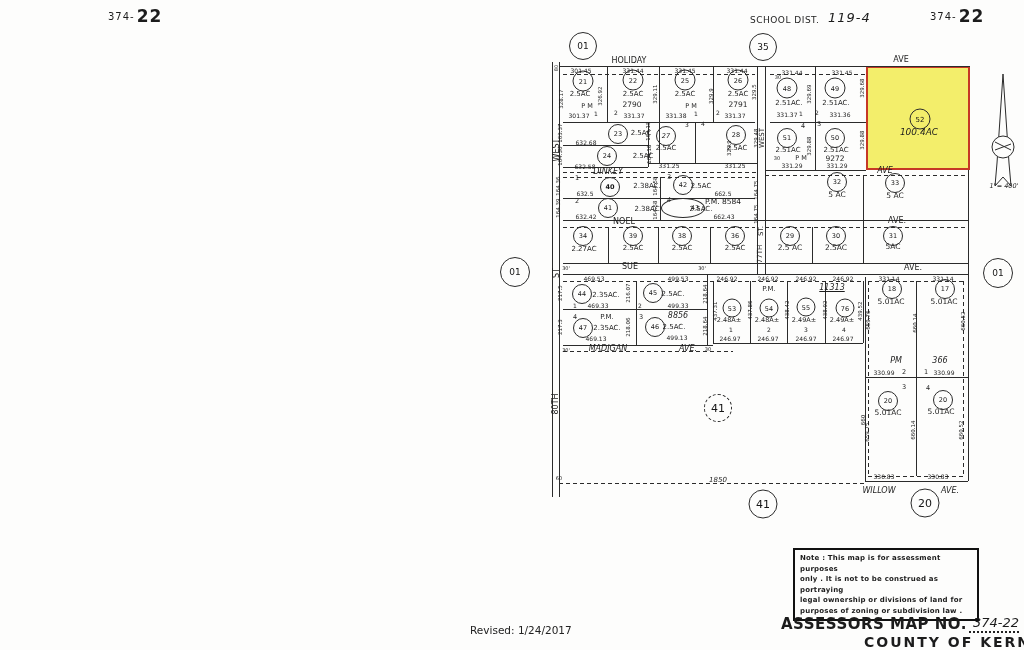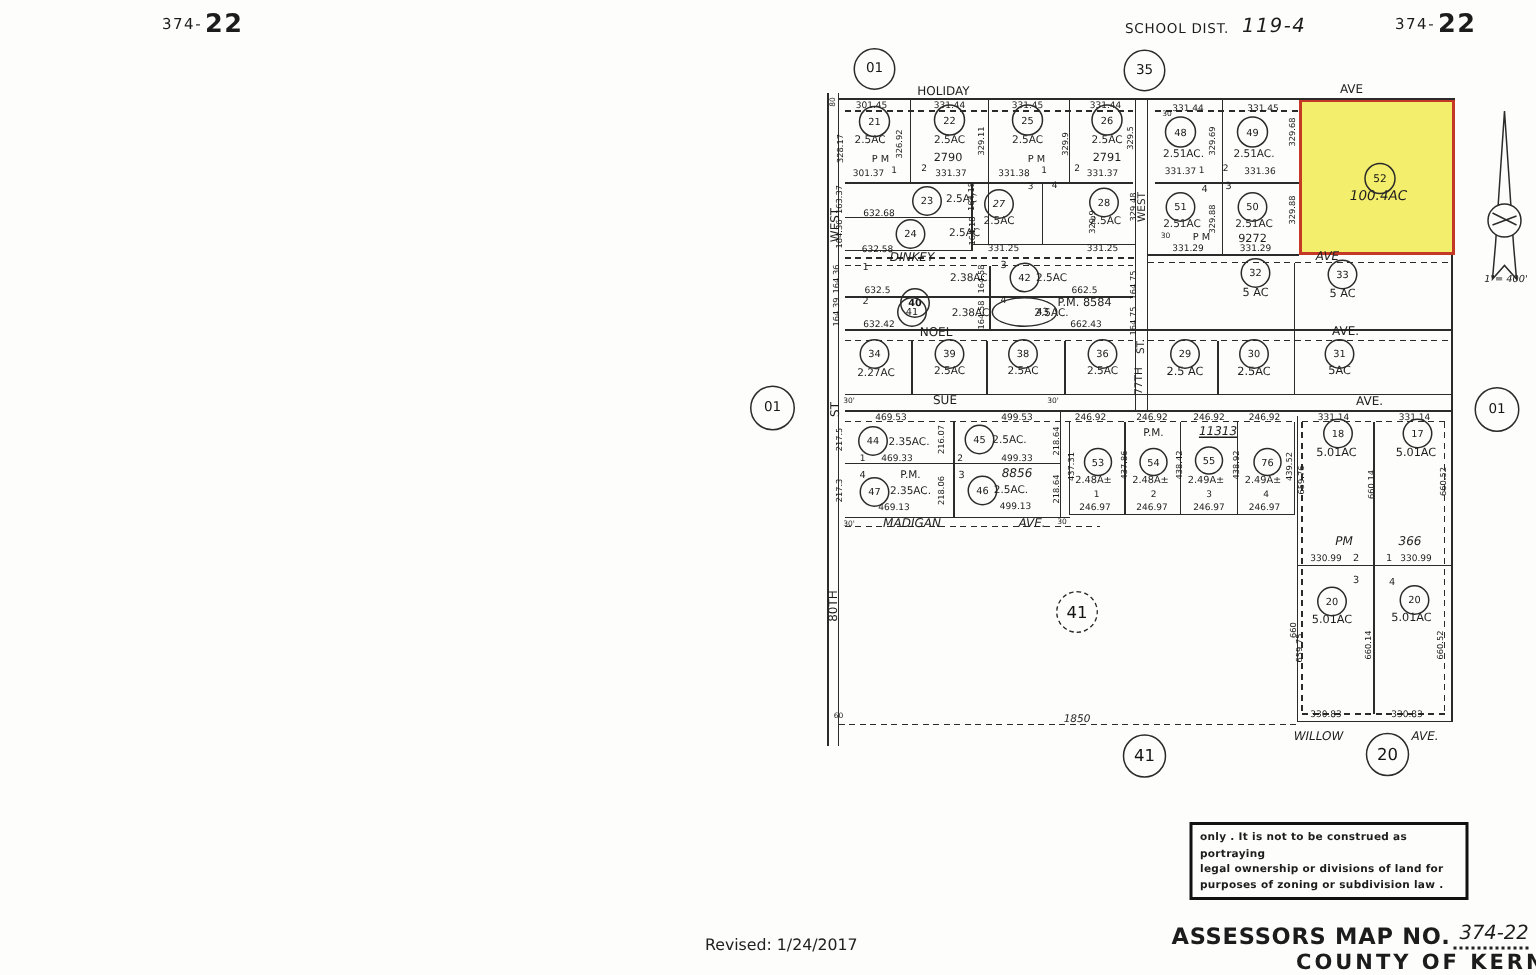--- a/index.html
+++ b/index.html
@@ -226,21 +226,21 @@
       <span class="ml" style="left: 677px; top: 338px; font-size: 6px; transform: translate(-50%, -50%);">499.13</span>
       <span class="ml" style="left: 561px; top: 293px; font-size: 5.5px; transform: translate(-50%, -50%) rotate(-90deg);">217.5</span>
       <span class="ml" style="left: 561px; top: 327px; font-size: 5.5px; transform: translate(-50%, -50%) rotate(-90deg);">217.3</span>
       <span class="ml" style="left: 629px; top: 293px; font-size: 5.5px; transform: translate(-50%, -50%) rotate(-90deg);">216.07</span>
       <span class="ml" style="left: 629px; top: 327px; font-size: 5.5px; transform: translate(-50%, -50%) rotate(-90deg);">218.06</span>
       <span class="ml" style="left: 706px; top: 294px; font-size: 5.5px; transform: translate(-50%, -50%) rotate(-90deg);">218.64</span>
       <span class="ml" style="left: 706px; top: 326px; font-size: 5.5px; transform: translate(-50%, -50%) rotate(-90deg);">218.64</span>
       <span class="ml" style="left: 566px; top: 350px; font-size: 5px; transform: translate(-50%, -50%);">30'</span>
       <span class="ml" style="left: 708px; top: 349px; font-size: 5px; transform: translate(-50%, -50%);">30</span>
       <span class="ml" style="left: 769px; top: 289px; font-size: 7px; transform: translate(-50%, -50%);">P.M.</span>
-      <span class="ml it" style="left: 812px; top: 288px; font-size: 8px; transform: translate(-50%, -50%); text-decoration: underline;">11313</span>
+      <span class="ml it" style="left: 832px; top: 288px; font-size: 8px; transform: translate(-50%, -50%); text-decoration: underline;">11313</span>
       <span class="ml" style="left: 729px; top: 320px; font-size: 6.5px; transform: translate(-50%, -50%);">2.48A±</span>
       <span class="ml" style="left: 731px; top: 330px; font-size: 6px; transform: translate(-50%, -50%);">1</span>
       <span class="ml" style="left: 767px; top: 320px; font-size: 6.5px; transform: translate(-50%, -50%);">2.48A±</span>
       <span class="ml" style="left: 769px; top: 330px; font-size: 6px; transform: translate(-50%, -50%);">2</span>
       <span class="ml" style="left: 804px; top: 320px; font-size: 6.5px; transform: translate(-50%, -50%);">2.49A±</span>
       <span class="ml" style="left: 806px; top: 330px; font-size: 6px; transform: translate(-50%, -50%);">3</span>
       <span class="ml" style="left: 842px; top: 320px; font-size: 6.5px; transform: translate(-50%, -50%);">2.49A±</span>
       <span class="ml" style="left: 844px; top: 330px; font-size: 6px; transform: translate(-50%, -50%);">4</span>
       <span class="ml" style="left: 730px; top: 339px; font-size: 6px; transform: translate(-50%, -50%);">246.97</span>
       <span class="ml" style="left: 768px; top: 339px; font-size: 6px; transform: translate(-50%, -50%);">246.97</span>
@@ -314,21 +314,21 @@
       <div class="mc" style="left: 738px; top: 80px; width: 19px; height: 19px; font-size: 6.5px;">26</div>
       <div class="mc" style="left: 618px; top: 134px; width: 18px; height: 18px; font-size: 6.5px;">23</div>
       <div class="mc" style="left: 607px; top: 156px; width: 18px; height: 18px; font-size: 6.5px;">24</div>
       <div class="mc" style="left: 666px; top: 136px; width: 18px; height: 18px; font-size: 6.5px; font-style: italic;">27</div>
       <div class="mc" style="left: 736px; top: 135px; width: 18px; height: 18px; font-size: 6.5px;">28</div>
       <div class="mc" style="left: 787px; top: 88px; width: 19px; height: 19px; font-size: 6.5px;">48</div>
       <div class="mc" style="left: 835px; top: 88px; width: 19px; height: 19px; font-size: 6.5px;">49</div>
       <div class="mc" style="left: 787px; top: 138px; width: 18px; height: 18px; font-size: 6.5px;">51</div>
       <div class="mc" style="left: 835px; top: 138px; width: 18px; height: 18px; font-size: 6.5px;">50</div>
       <div class="mc" style="left: 920px; top: 119px; width: 19px; height: 19px; font-size: 7px;">52</div>
-      <div class="mc" style="left: 610px; top: 202px; width: 18px; height: 18px; font-size: 6.5px; font-weight: bold;">40</div>
+      <div class="mc" style="left: 610px; top: 187px; width: 18px; height: 18px; font-size: 6.5px; font-weight: bold;">40</div>
       <div class="mc" style="left: 683px; top: 185px; width: 18px; height: 18px; font-size: 6.5px;">42</div>
       <div class="mc" style="left: 608px; top: 208px; width: 18px; height: 18px; font-size: 6.5px;">41</div>
       <div class="mc" style="left: 683px; top: 208px; width: 18px; height: 18px; font-size: 6.5px; padding-left: 24px;">43</div>
       <div class="mc" style="left: 583px; top: 236px; width: 18px; height: 18px; font-size: 6.5px;">34</div>
       <div class="mc" style="left: 633px; top: 236px; width: 18px; height: 18px; font-size: 6.5px;">39</div>
       <div class="mc" style="left: 682px; top: 236px; width: 18px; height: 18px; font-size: 6.5px;">38</div>
       <div class="mc" style="left: 735px; top: 236px; width: 18px; height: 18px; font-size: 6.5px;">36</div>
       <div class="mc" style="left: 837px; top: 182px; width: 18px; height: 18px; font-size: 6.5px;">32</div>
       <div class="mc" style="left: 895px; top: 183px; width: 18px; height: 18px; font-size: 6.5px;">33</div>
       <div class="mc" style="left: 790px; top: 236px; width: 18px; height: 18px; font-size: 6.5px;">29</div>
@@ -342,20 +342,21 @@
       <div class="mc" style="left: 769px; top: 308px; width: 17px; height: 17px; font-size: 6.5px;">54</div>
       <div class="mc" style="left: 806px; top: 307px; width: 17px; height: 17px; font-size: 6.5px;">55</div>
       <div class="mc" style="left: 845px; top: 308px; width: 17px; height: 17px; font-size: 6.5px;">76</div>
       <div class="mc" style="left: 892px; top: 289px; width: 18px; height: 18px; font-size: 6.5px;">18</div>
       <div class="mc" style="left: 945px; top: 289px; width: 18px; height: 18px; font-size: 6.5px;">17</div>
       <div class="mc" style="left: 888px; top: 401px; width: 18px; height: 18px; font-size: 6.5px;">20</div>
       <div class="mc" style="left: 943px; top: 400px; width: 18px; height: 18px; font-size: 6.5px;">20</div>
     </div>
 
   <div class="abs notebox" style="left:793px;top:548px;">
+    <div>Note :  This  map  is  for  assessment  purposes</div>
     <div>only .  It  is  not  to  be  construed  as  portraying</div>
     <div>legal  ownership  or  divisions  of  land  for</div>
     <div>purposes  of  zoning  or  subdivision  law .</div>
   </div>
 
   <div class="abs revised" style="left:470px;top:624px;">Revised:  1/24/2017</div>
   <div class="abs" style="left:781px;top:615px;display:flex;align-items:flex-end;gap:2px;">
     <span class="assessors">ASSESSORS  MAP  NO.</span>
     <span class="assessors-num">374-22</span>
   </div>

